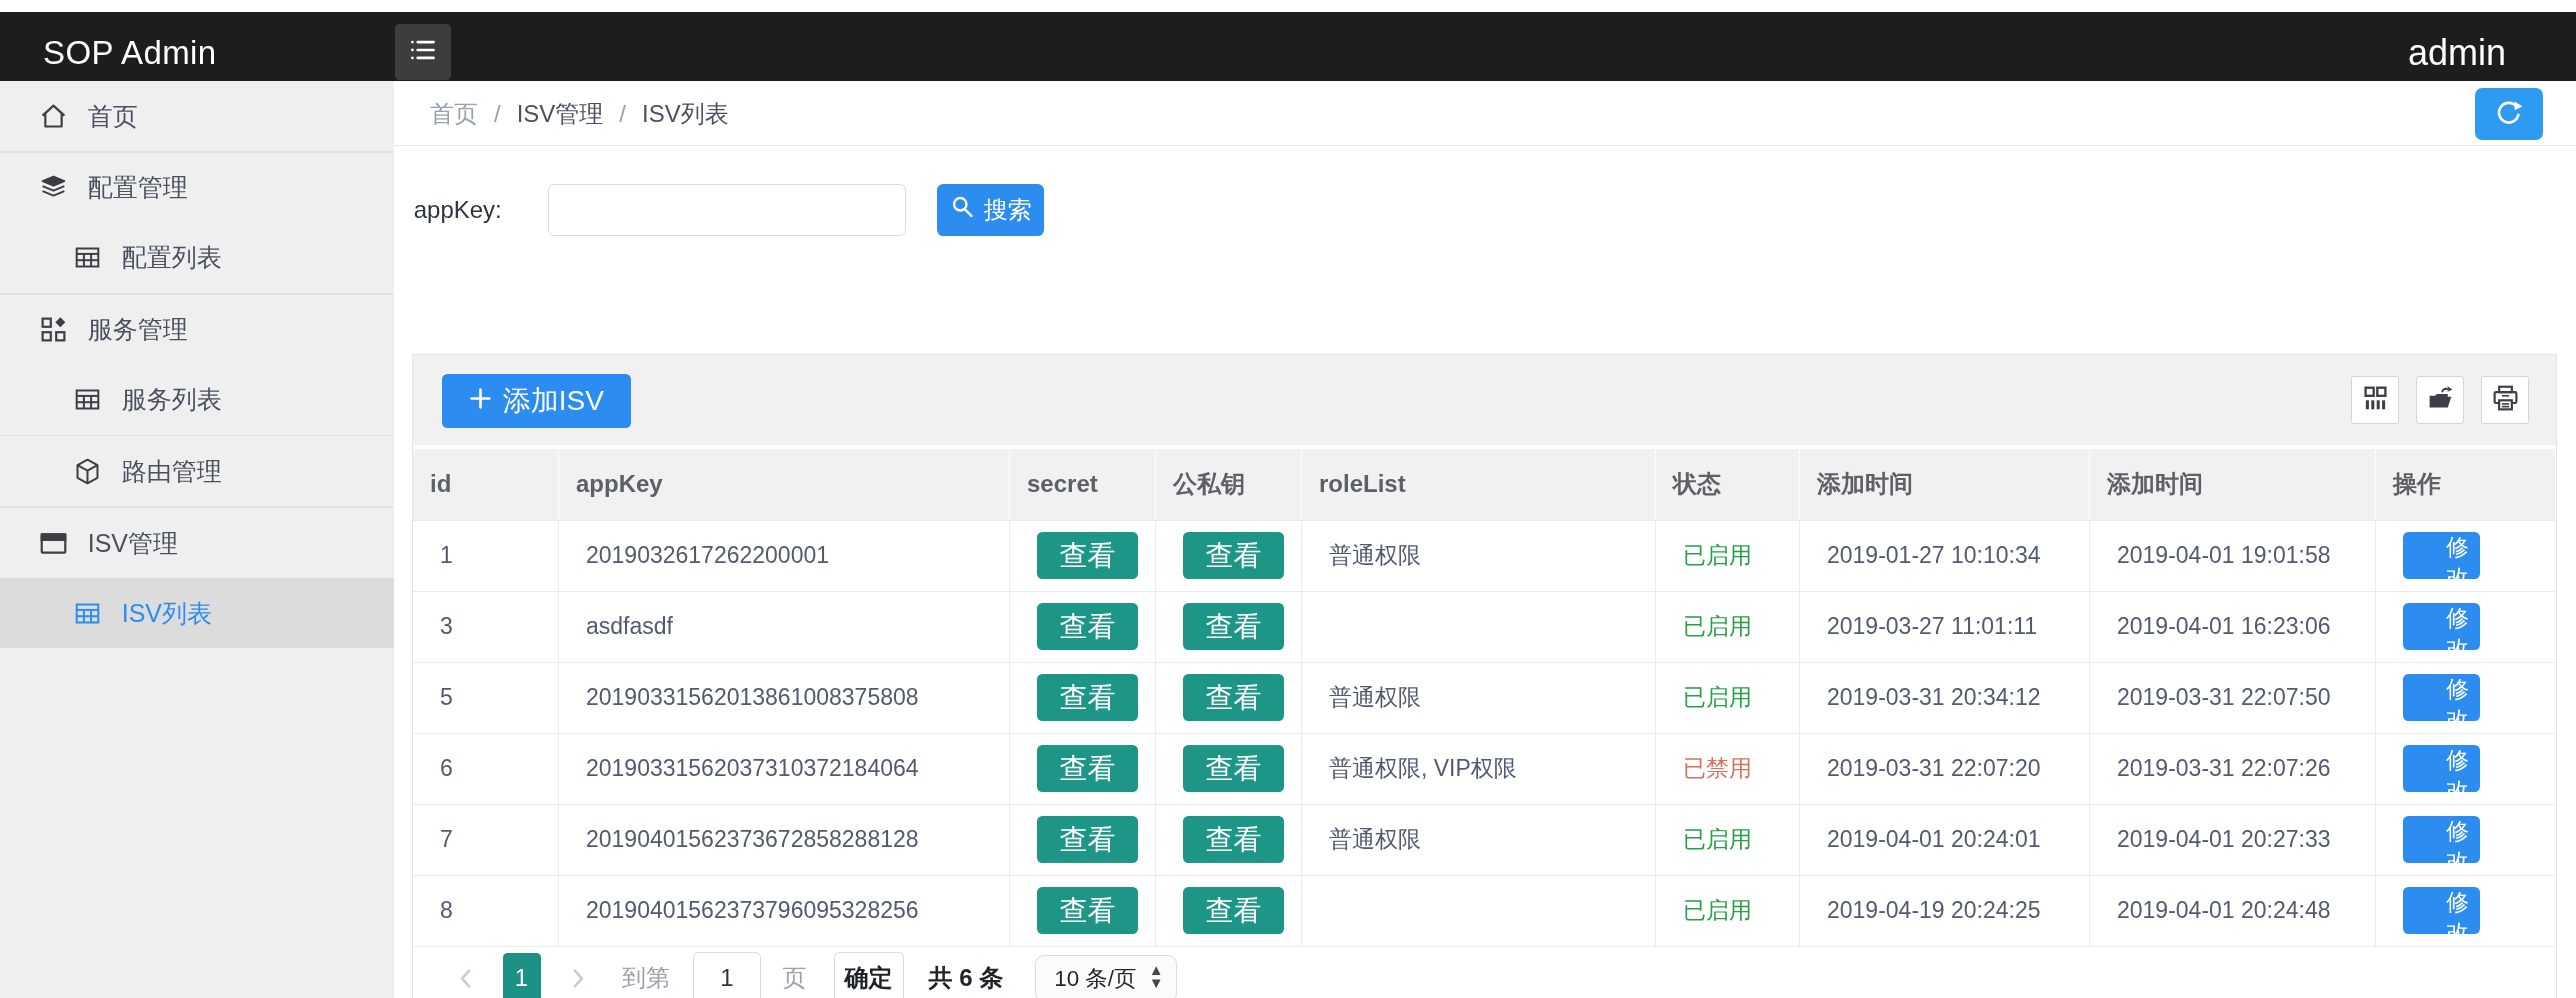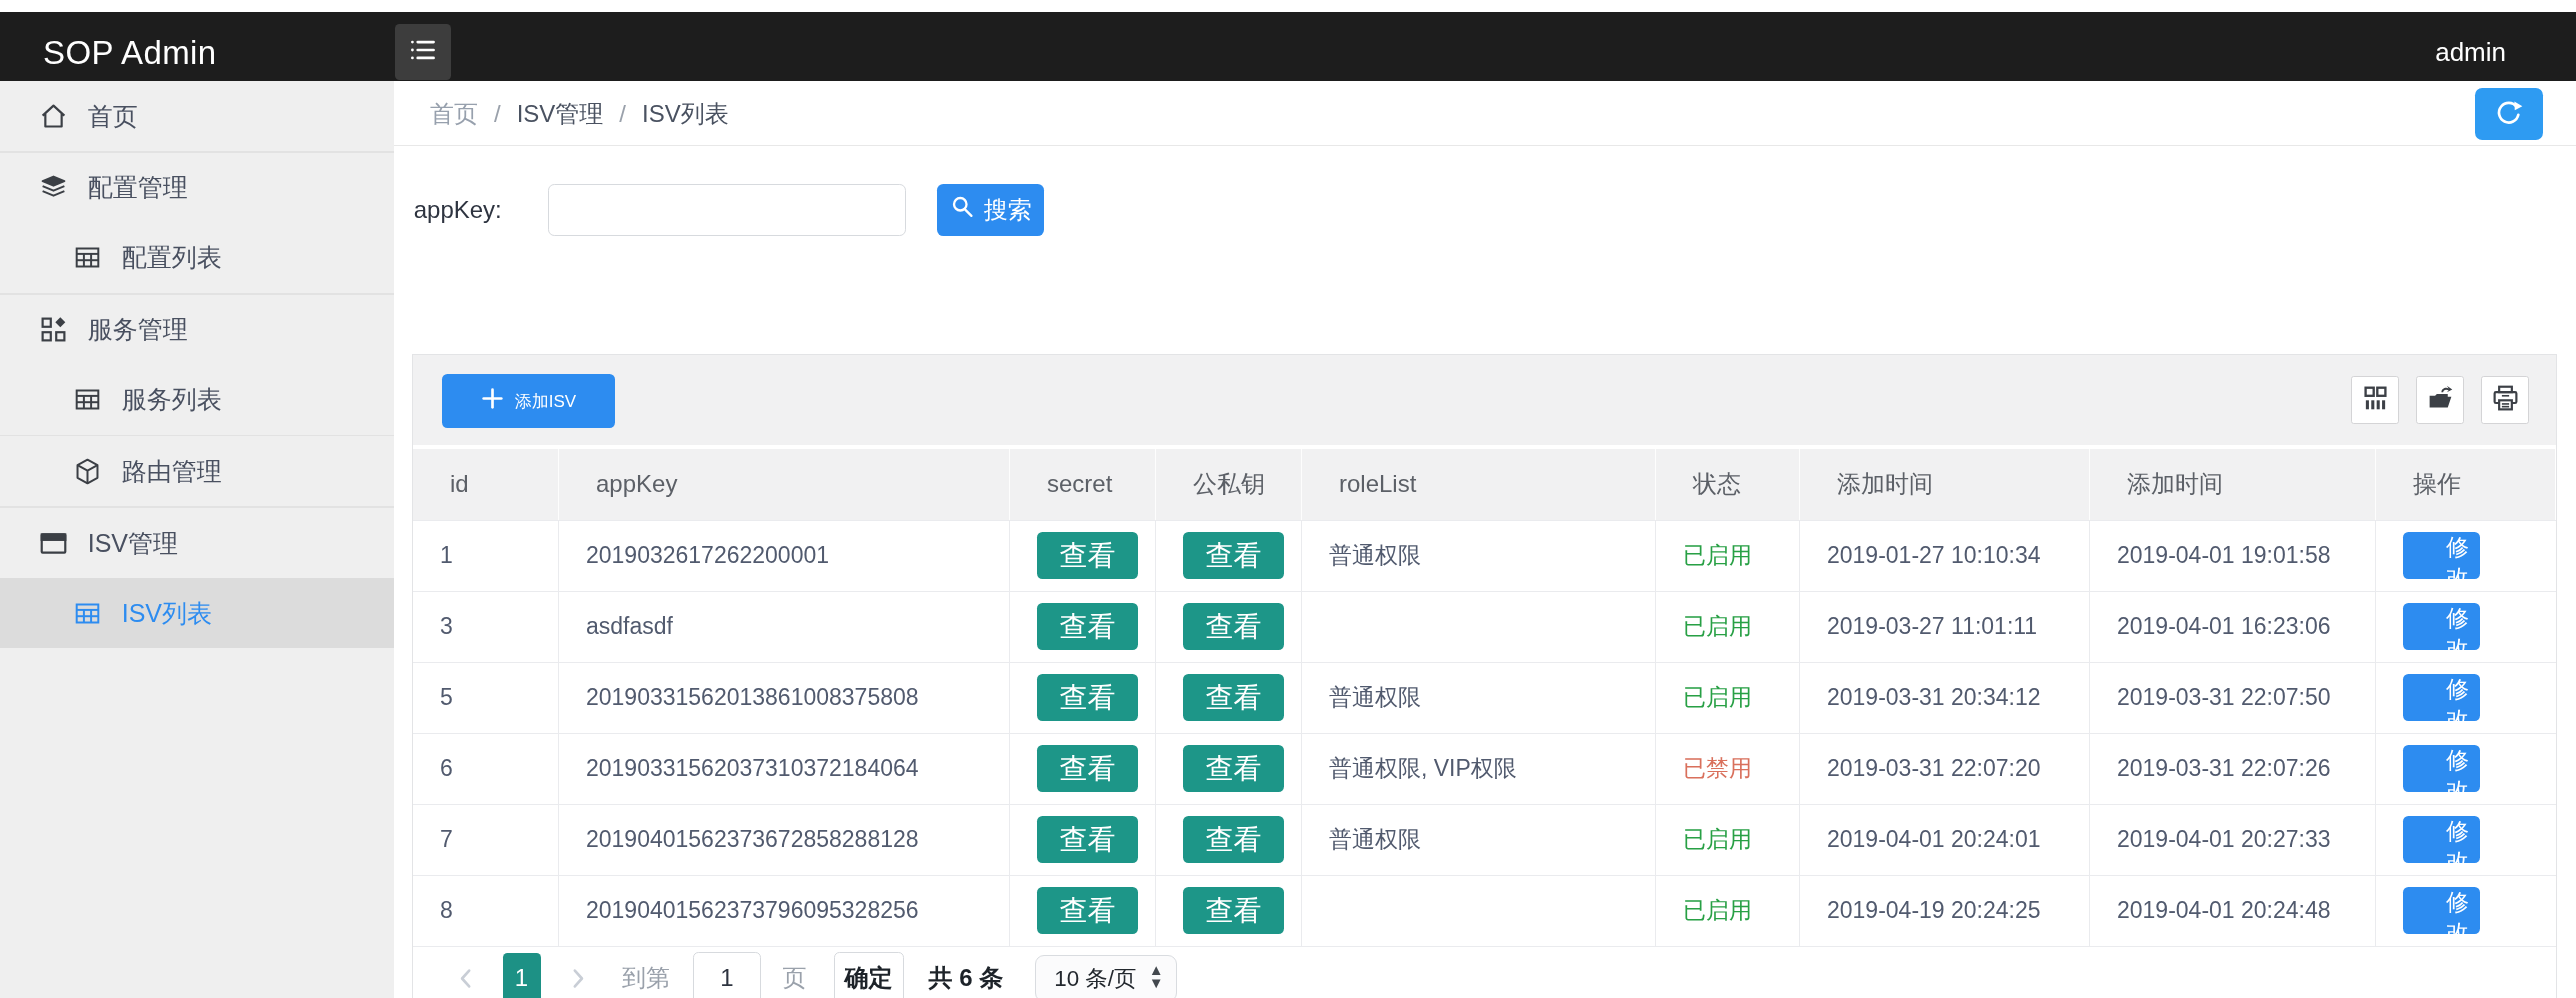--- a/index.html
+++ b/index.html
@@ -7,21 +7,21 @@
     font-family:"Liberation Sans","DejaVu Sans",sans-serif; background:#fff; }
 
   
   .topbar { position:absolute; left:0; top:12px; width:2576px; height:81px; background:#1d1d1d; }
   .brand { position:absolute; left:43px; top:0; height:81px; line-height:81px;
     color:#fff; font-size:33px; letter-spacing:0.4px; }
   .hamburger { position:absolute; left:395px; top:11.6px; width:56px; height:56px;
     background:#3d3d3d; border:none; border-radius:4.5px; cursor:pointer;
     display:flex; align-items:center; justify-content:center; }
   .topbar-user { position:absolute; right:70px; top:0; height:94px; line-height:81px;
-    color:#fff; font-size:26px; cursor:pointer; }
+    color:#fff; font-size:36px; cursor:pointer; }
 
   
   .sidebar { position:absolute; left:0; top:81px; width:394px; height:918px; background:#efefef; }
   .side-item { height:70px; display:flex; align-items:center; color:#495060;
     font-size:25px; cursor:pointer; }
   .side-item .mi { display:flex; align-items:center; justify-content:center;
     width:30px; height:30px; margin-right:19.7px; color:#3b3f45; flex:0 0 30px; }
   .side-item.lvl1 { padding-left:38px; }
   .side-item.lvl2 { padding-left:72px; }
   .side-item.active { background:#dcdcdc; color:#2d8cf0; }
@@ -46,32 +46,32 @@
   .search-input { margin-left:27px; width:358px; height:52px; border:1.8px solid #d7dade;
     border-radius:6.3px; background:#fff; font-size:23px; padding:0 14.3px; color:#495060; outline:none; }
   .search-btn { margin-left:12.5px; width:107px; height:52px; background:#2d8cf0; color:#fff;
     border:none; border-radius:6.3px; font-size:24px; cursor:pointer;
     display:flex; align-items:center; justify-content:center; gap:9px; }
 
   
   .panel { position:absolute; left:18px; top:273px; width:2145px; border:0.9px solid #e3e4e6;
     background:#fff; }
   .grid-toolbar { position:relative; height:90px; background:#f1f1f2; }
-  .add-btn { position:absolute; left:29px; top:19px; height:54px; padding:0 39px;
-    background:#2d8cf0; color:#fff; border:none; border-radius:5.4px; font-size:17px;
+  .add-btn { position:absolute; left:29px; top:19px; height:54px; padding:0 27px;
+    background:#2d8cf0; color:#fff; border:none; border-radius:5.4px; font-size:28px;
     cursor:pointer; display:flex; align-items:center; gap:10.7px; }
   .tool-icons { position:absolute; right:27px; top:20.6px; display:flex; gap:17px; }
   .tool-btn { width:48px; height:48px; background:#fff; border:1.8px solid #d4d4d6;
     border-radius:2.7px; cursor:pointer; display:flex; align-items:center; justify-content:center;
     color:#3c4046; }
   .toolbar-gap { height:3.6px; background:#fff; }
 
   .tgrid { display:grid; grid-template-columns:146px 451px 146px 146px 354px 144px 290px 286px 179px; }
   .th { height:71px; background:#f1f1f2; color:#5c6067; font-size:24px;
-    display:flex; align-items:center; padding-left:37px; border-right:1.8px solid #fdfdfd; }
+    display:flex; align-items:center; padding-left:17px; border-right:1.8px solid #fdfdfd;font-weight:bold; }
   .th:last-child { border-right:none; }
   .tr { border-top:1.8px solid #eaebee; }
   .td { height:70px; display:flex; align-items:center; padding-left:27px;
     color:#515a6e; font-size:23px; border-right:0.9px solid #eaebee; overflow:hidden; }
   .td:last-child { border-right:none; }
   .btn-view { width:101px; height:47px; background:#1d9688; color:#fff; border:none;
     border-radius:5.4px; font-size:28px; cursor:pointer; }
   .btn-edit { width:77px; height:47px; background:#2d8cf0; color:#fff; border:none;
     border-radius:5.4px; font-size:23px; cursor:pointer;padding-left:32px; }
   .status-enabled { color:#28a045; }

